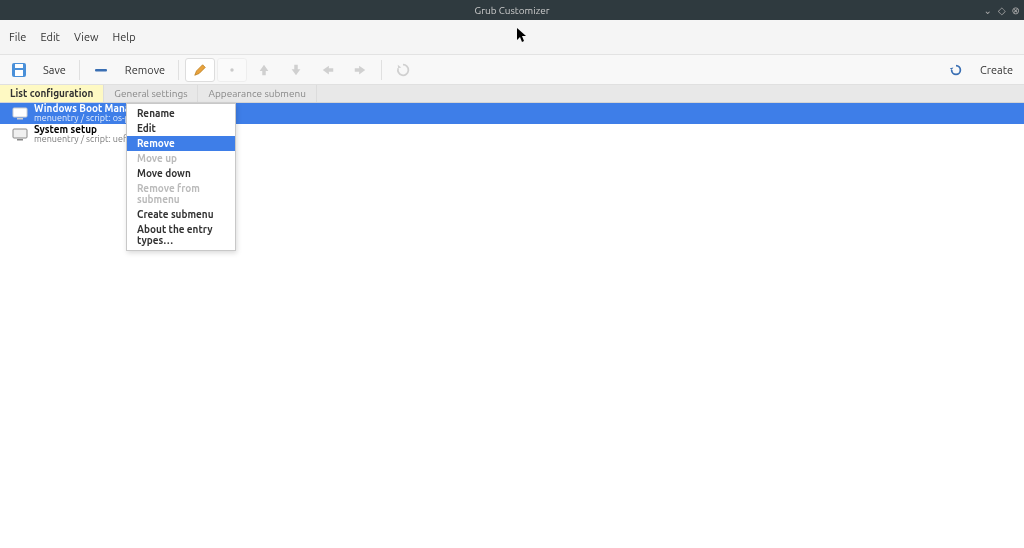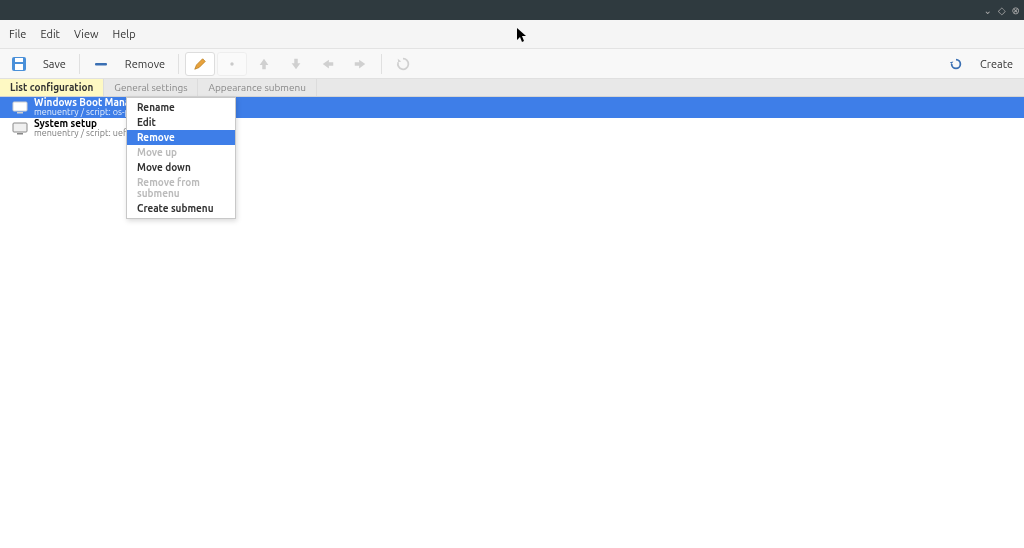--- a/index.html
+++ b/index.html
@@ -12,21 +12,21 @@
       display: flex;
       align-items: center;
       font-size: 10px;
       position: relative;
     }
     .titlebar .title { flex: 1; text-align: center; }
     .window-controls { position: absolute; right: 4px; top: 0; height: 20px; display: flex; align-items: center; gap: 6px; color: #aaa; }
     .window-controls span { font-size: 10px; cursor: pointer; }
 
     .menubar {
-      height: 29px;
+      height: 35px;
       background: #f5f5f5;
       border-bottom: 1px solid #e3e3e3;
       display: flex;
       align-items: center;
       font-size: 11px;
       color: #333;
       padding-left: 2px;
     }
     .menubar-item { padding: 2px 7px; cursor: pointer; }
 
@@ -104,20 +104,21 @@
     .ctx-item.disabled { color: #bbb; cursor: default; }
 
     .cursor { position: absolute; left: 517px; top: 28px; font-size: 14px; color: #000; pointer-events: none; }
 
     svg { display: block; }
   </style>
 </head>
 <body>
 
 <div class="titlebar">
+  <span class="title">Grub Customizer</span>
   <div class="window-controls">
     <span>⌄</span>
     <span>◇</span>
     <span>⊗</span>
   </div>
 </div>
 
 <div class="menubar">
   <span class="menubar-item">File</span>
   <span class="menubar-item">Edit</span>
@@ -247,20 +248,21 @@
   </div>
 
   <div class="context-menu">
     <div class="ctx-item">Rename</div>
     <div class="ctx-item">Edit</div>
     <div class="ctx-item highlight">Remove</div>
     <div class="ctx-item disabled">Move up</div>
     <div class="ctx-item">Move down</div>
     <div class="ctx-item disabled">Remove from submenu</div>
     <div class="ctx-item">Create submenu</div>
+    <div class="ctx-item">About the entry types…</div>
   </div>
 
 </div>
 
 <div class="cursor">
   <svg width="12" height="16" viewBox="0 0 12 16">
       <path d="M0 0 L0 12 L3 9 L5 14 L7 13 L5 8 L9 8 Z" fill="#000"></path>
     </svg>
 </div>
 

